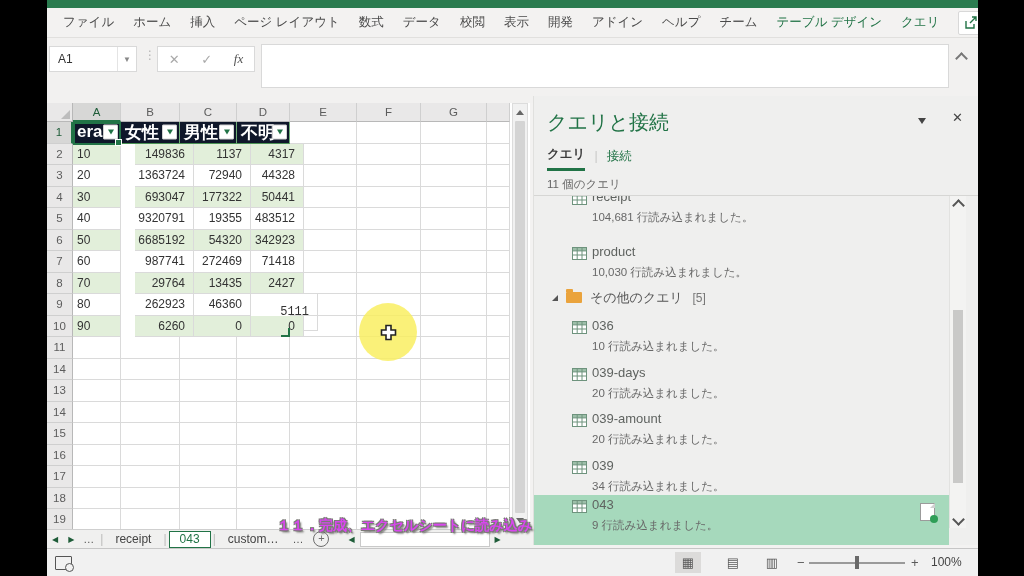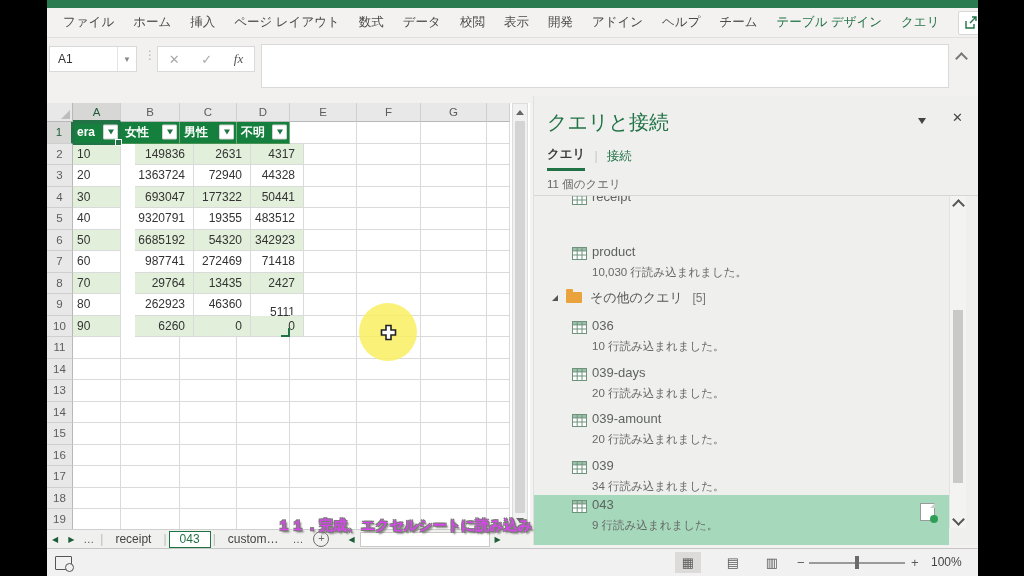--- a/index.html
+++ b/index.html
@@ -43,22 +43,22 @@
          display:flex;align-items:center;justify-content:center;}
   .chead.sel{background:#d7d7d6;border-bottom:2px solid #217346;color:#1e5c38;}
   .rhead{position:absolute;left:0;width:26px;border-bottom:1px solid #cfcfcf;border-right:1px solid #b8b8b8;
          display:flex;align-items:center;justify-content:center;}
   .rhead.sel{background:#d7d7d6;border-right:2px solid #217346;color:#1e5c38;}
   .cell{position:absolute;box-sizing:border-box;border-right:1px solid #dadada;border-bottom:1px solid #dadada;
         font-size:12px;color:#333;display:flex;align-items:center;overflow:hidden;}
   .cell.num{justify-content:flex-end;padding-right:8px;margin-left:14px;}
   .cell.txt{padding-left:4px;}
   .cell.banded{background:#e2efda;}
-  .cell.thead{background:#15803d;border-right:1px solid #6fae77;border-bottom:1px solid #4b9355;
-              color:#fff;font-weight:bold;font-size:12px;padding-left:4px;justify-content:flex-start;}
+  .cell.thead{background:#0f172a;border-right:1px solid #6fae77;border-bottom:1px solid #4b9355;
+              color:#fff;font-weight:bold;font-size:17px;padding-left:4px;justify-content:flex-start;}
   .filter-btn{position:absolute;right:2px;top:50%;transform:translateY(-50%);width:13px;height:13px;background:#fff;
               border:1px solid #d2d2d2;border-radius:1px;display:flex;align-items:center;justify-content:center;}
   .filter-btn:after{content:"";border-left:3.5px solid transparent;border-right:3.5px solid transparent;border-top:5px solid #217346;}
   #sel-a1{position:absolute;border:2px solid #217346;box-sizing:border-box;z-index:5;pointer-events:none;}
   #sel-a1 .handle{position:absolute;right:-3px;bottom:-3px;width:5px;height:5px;background:#217346;border:1px solid #fff;}
   #tbl-handle{position:absolute;width:7px;height:7px;border-right:2px solid #217346;border-bottom:2px solid #217346;z-index:4;}
 
   
   #vscroll{position:absolute;left:465px;top:103px;width:16px;height:426px;background:#f1f1f1;border:1px solid #dcdcdc;box-sizing:border-box;}
   #vscroll .arr{position:absolute;left:0;width:100%;height:16px;display:flex;align-items:center;justify-content:center;}
@@ -189,21 +189,21 @@
         <div class="cell thead" style="left: 74px; top: 19px; width: 59px; height: 21.5px;">女性<span class="filter-btn"></span></div>
         <div class="cell thead" style="left: 133px; top: 19px; width: 57px; height: 21.5px;">男性<span class="filter-btn"></span></div>
         <div class="cell thead" style="left: 190px; top: 19px; width: 53px; height: 21.5px;">不明<span class="filter-btn"></span></div>
         <div class="cell" style="left: 243px; top: 19px; width: 67px; height: 21.5px;"></div>
         <div class="cell" style="left: 310px; top: 19px; width: 64px; height: 21.5px;"></div>
         <div class="cell" style="left: 374px; top: 19px; width: 66px; height: 21.5px;"></div>
         <div class="cell" style="left: 440px; top: 19px; width: 23px; height: 21.5px;"></div>
         <div class="rhead" style="left: 0px; top: 40.5px; width: 26px; height: 21.5px;">2</div>
         <div class="cell txt banded" style="left: 26px; top: 40.5px; width: 48px; height: 21.5px;">10</div>
         <div class="cell num banded" style="left: 74px; top: 40.5px; width: 59px; height: 21.5px;">149836</div>
-        <div class="cell num banded" style="left: 133px; top: 40.5px; width: 57px; height: 21.5px;">2631</div>
+        <div class="cell num banded" style="left: 133px; top: 40.5px; width: 57px; height: 21.5px;">1137</div>
         <div class="cell num banded" style="left: 190px; top: 40.5px; width: 53px; height: 21.5px;">4317</div>
         <div class="cell" style="left: 243px; top: 40.5px; width: 67px; height: 21.5px;"></div>
         <div class="cell" style="left: 310px; top: 40.5px; width: 64px; height: 21.5px;"></div>
         <div class="cell" style="left: 374px; top: 40.5px; width: 66px; height: 21.5px;"></div>
         <div class="cell" style="left: 440px; top: 40.5px; width: 23px; height: 21.5px;"></div>
         <div class="rhead" style="left: 0px; top: 62px; width: 26px; height: 21.5px;">3</div>
         <div class="cell txt" style="left: 26px; top: 62px; width: 48px; height: 21.5px;">20</div>
         <div class="cell num" style="left: 74px; top: 62px; width: 59px; height: 21.5px;">1363724</div>
         <div class="cell num" style="left: 133px; top: 62px; width: 57px; height: 21.5px;">72940</div>
         <div class="cell num" style="left: 190px; top: 62px; width: 53px; height: 21.5px;">44328</div>
@@ -253,21 +253,21 @@
         <div class="cell num banded" style="left: 133px; top: 169.5px; width: 57px; height: 21.5px;">13435</div>
         <div class="cell num banded" style="left: 190px; top: 169.5px; width: 53px; height: 21.5px;">2427</div>
         <div class="cell" style="left: 243px; top: 169.5px; width: 67px; height: 21.5px;"></div>
         <div class="cell" style="left: 310px; top: 169.5px; width: 64px; height: 21.5px;"></div>
         <div class="cell" style="left: 374px; top: 169.5px; width: 66px; height: 21.5px;"></div>
         <div class="cell" style="left: 440px; top: 169.5px; width: 23px; height: 21.5px;"></div>
         <div class="rhead" style="left: 0px; top: 191px; width: 26px; height: 21.5px;">9</div>
         <div class="cell txt" style="left: 26px; top: 191px; width: 48px; height: 21.5px;">80</div>
         <div class="cell num" style="left: 74px; top: 191px; width: 59px; height: 21.5px;">262923</div>
         <div class="cell num" style="left: 133px; top: 191px; width: 57px; height: 21.5px;">46360</div>
-        <div class="cell num" style="left: 190px; top: 191px; width: 53px; height: 37px;">5111</div>
+        <div class="cell num" style="left: 204px; top: 191px; width: 53px; height: 37px; font-family: Liberation Mono, monospace;">5111</div>
         <div class="cell" style="left: 243px; top: 191px; width: 67px; height: 21.5px;"></div>
         <div class="cell" style="left: 310px; top: 191px; width: 64px; height: 21.5px;"></div>
         <div class="cell" style="left: 374px; top: 191px; width: 66px; height: 21.5px;"></div>
         <div class="cell" style="left: 440px; top: 191px; width: 23px; height: 21.5px;"></div>
         <div class="rhead" style="left: 0px; top: 212.5px; width: 26px; height: 21.5px;">10</div>
         <div class="cell txt banded" style="left: 26px; top: 212.5px; width: 48px; height: 21.5px;">90</div>
         <div class="cell num banded" style="left: 74px; top: 212.5px; width: 59px; height: 21.5px;">6260</div>
         <div class="cell num banded" style="left: 133px; top: 212.5px; width: 57px; height: 21.5px;">0</div>
         <div class="cell num banded" style="left: 190px; top: 212.5px; width: 53px; height: 21.5px;">0</div>
         <div class="cell" style="left: 243px; top: 212.5px; width: 67px; height: 21.5px;"></div>
@@ -418,20 +418,21 @@
       <div id="qlist">
           <div class="qitem" style="top: -9px;">
             <span class="qicon"><svg width="15" height="13" viewBox="0 0 15 13">
                 <rect x="0.5" y="0.5" width="14" height="12" fill="#fff" stroke="#6e937d"></rect>
                 <rect x="0.5" y="0.5" width="14" height="3.4" fill="#9dbfa9" stroke="#6e937d"></rect>
                 <line x1="5.2" y1="1" x2="5.2" y2="12" stroke="#6e937d"></line>
                 <line x1="10" y1="1" x2="10" y2="12" stroke="#6e937d"></line>
                 <line x1="1" y1="8" x2="14" y2="8" stroke="#6e937d"></line>
               </svg></span>
             <span class="qname">receipt</span>
+            <span class="qdetail">104,681 行読み込まれました。</span>
           </div>
           <div class="qitem" style="top: 46px;">
             <span class="qicon"><svg width="15" height="13" viewBox="0 0 15 13">
                 <rect x="0.5" y="0.5" width="14" height="12" fill="#fff" stroke="#6e937d"></rect>
                 <rect x="0.5" y="0.5" width="14" height="3.4" fill="#9dbfa9" stroke="#6e937d"></rect>
                 <line x1="5.2" y1="1" x2="5.2" y2="12" stroke="#6e937d"></line>
                 <line x1="10" y1="1" x2="10" y2="12" stroke="#6e937d"></line>
                 <line x1="1" y1="8" x2="14" y2="8" stroke="#6e937d"></line>
               </svg></span>
             <span class="qname">product</span>

